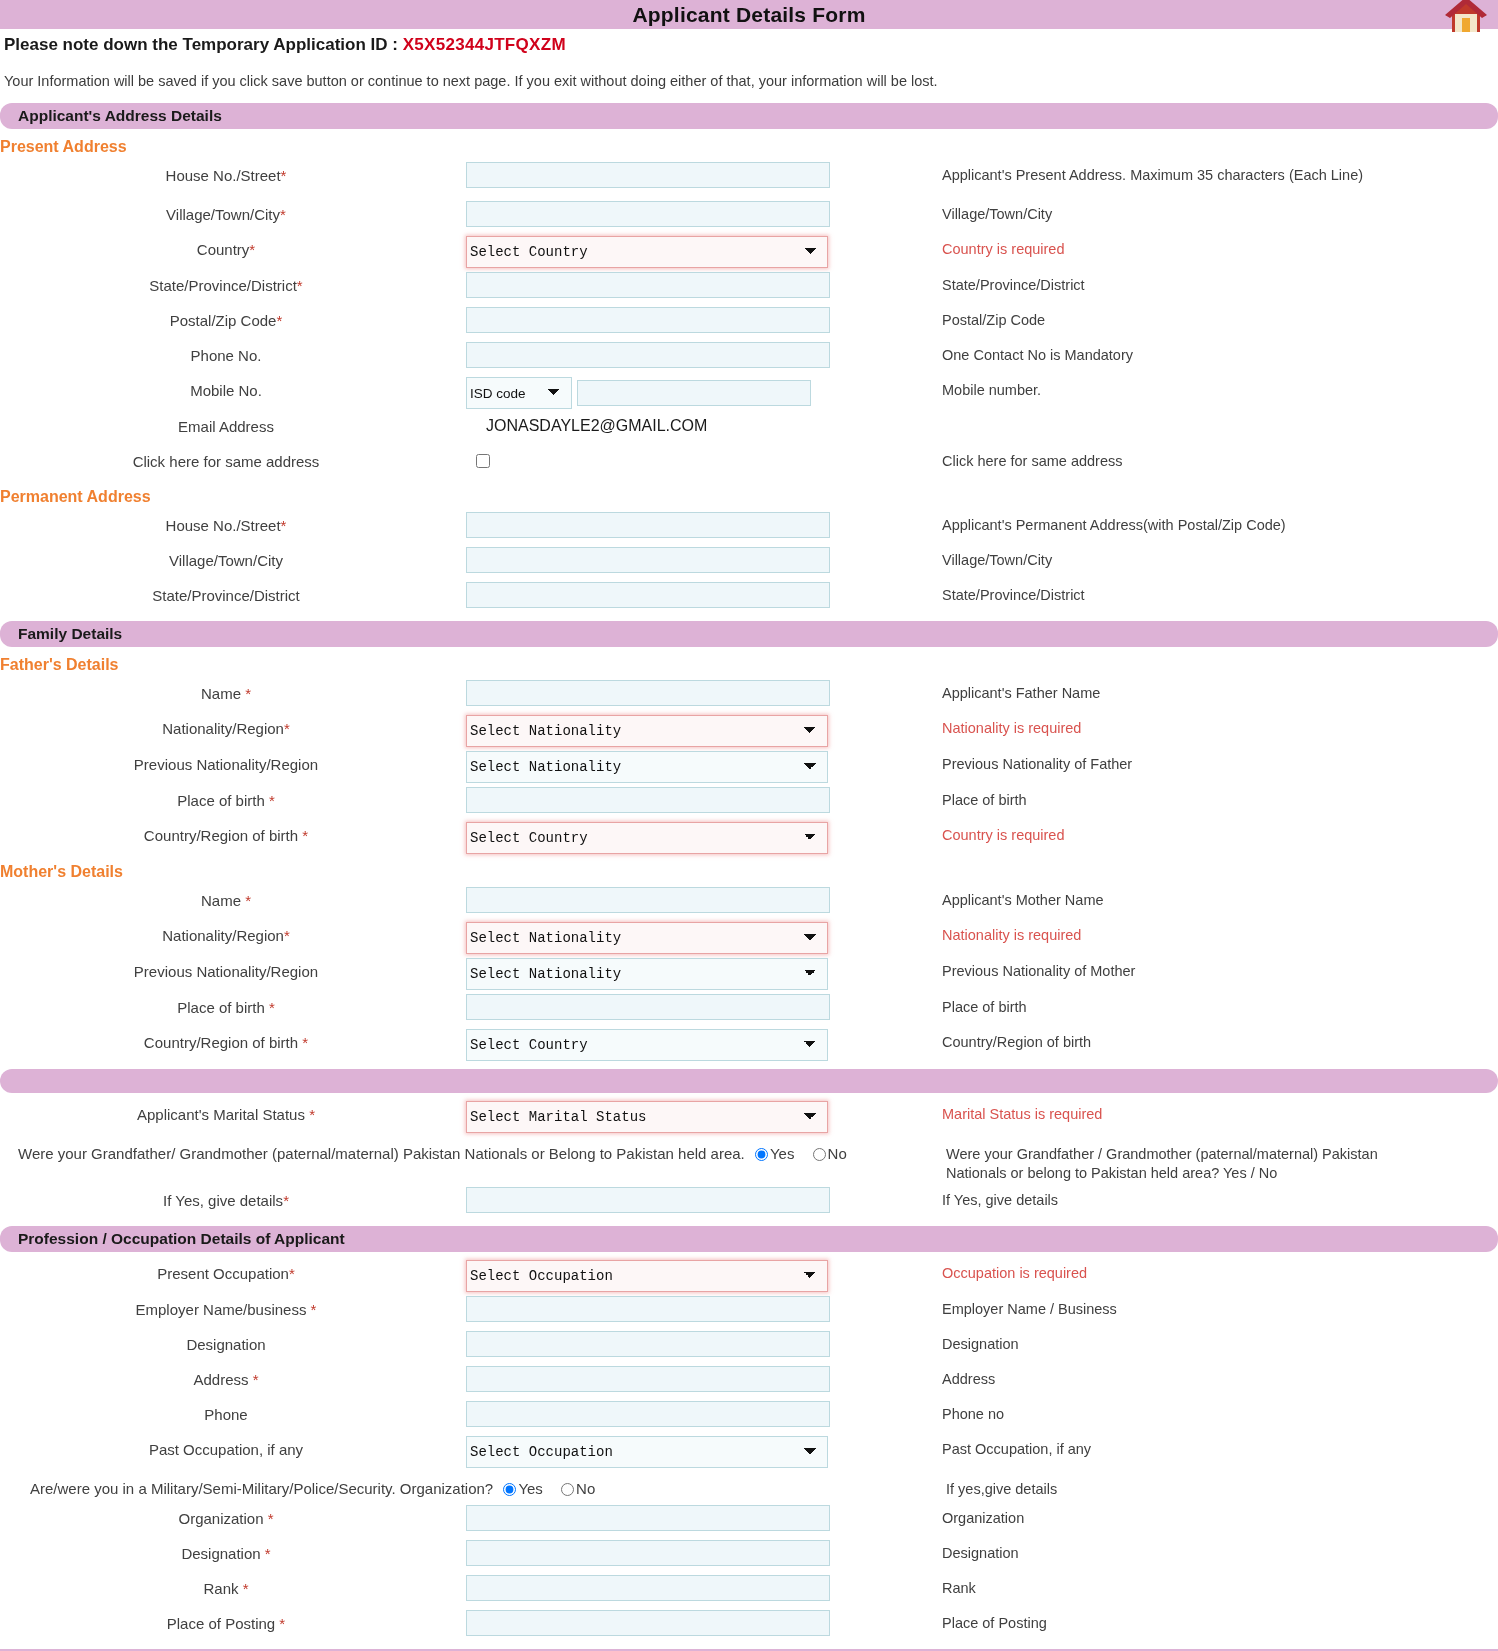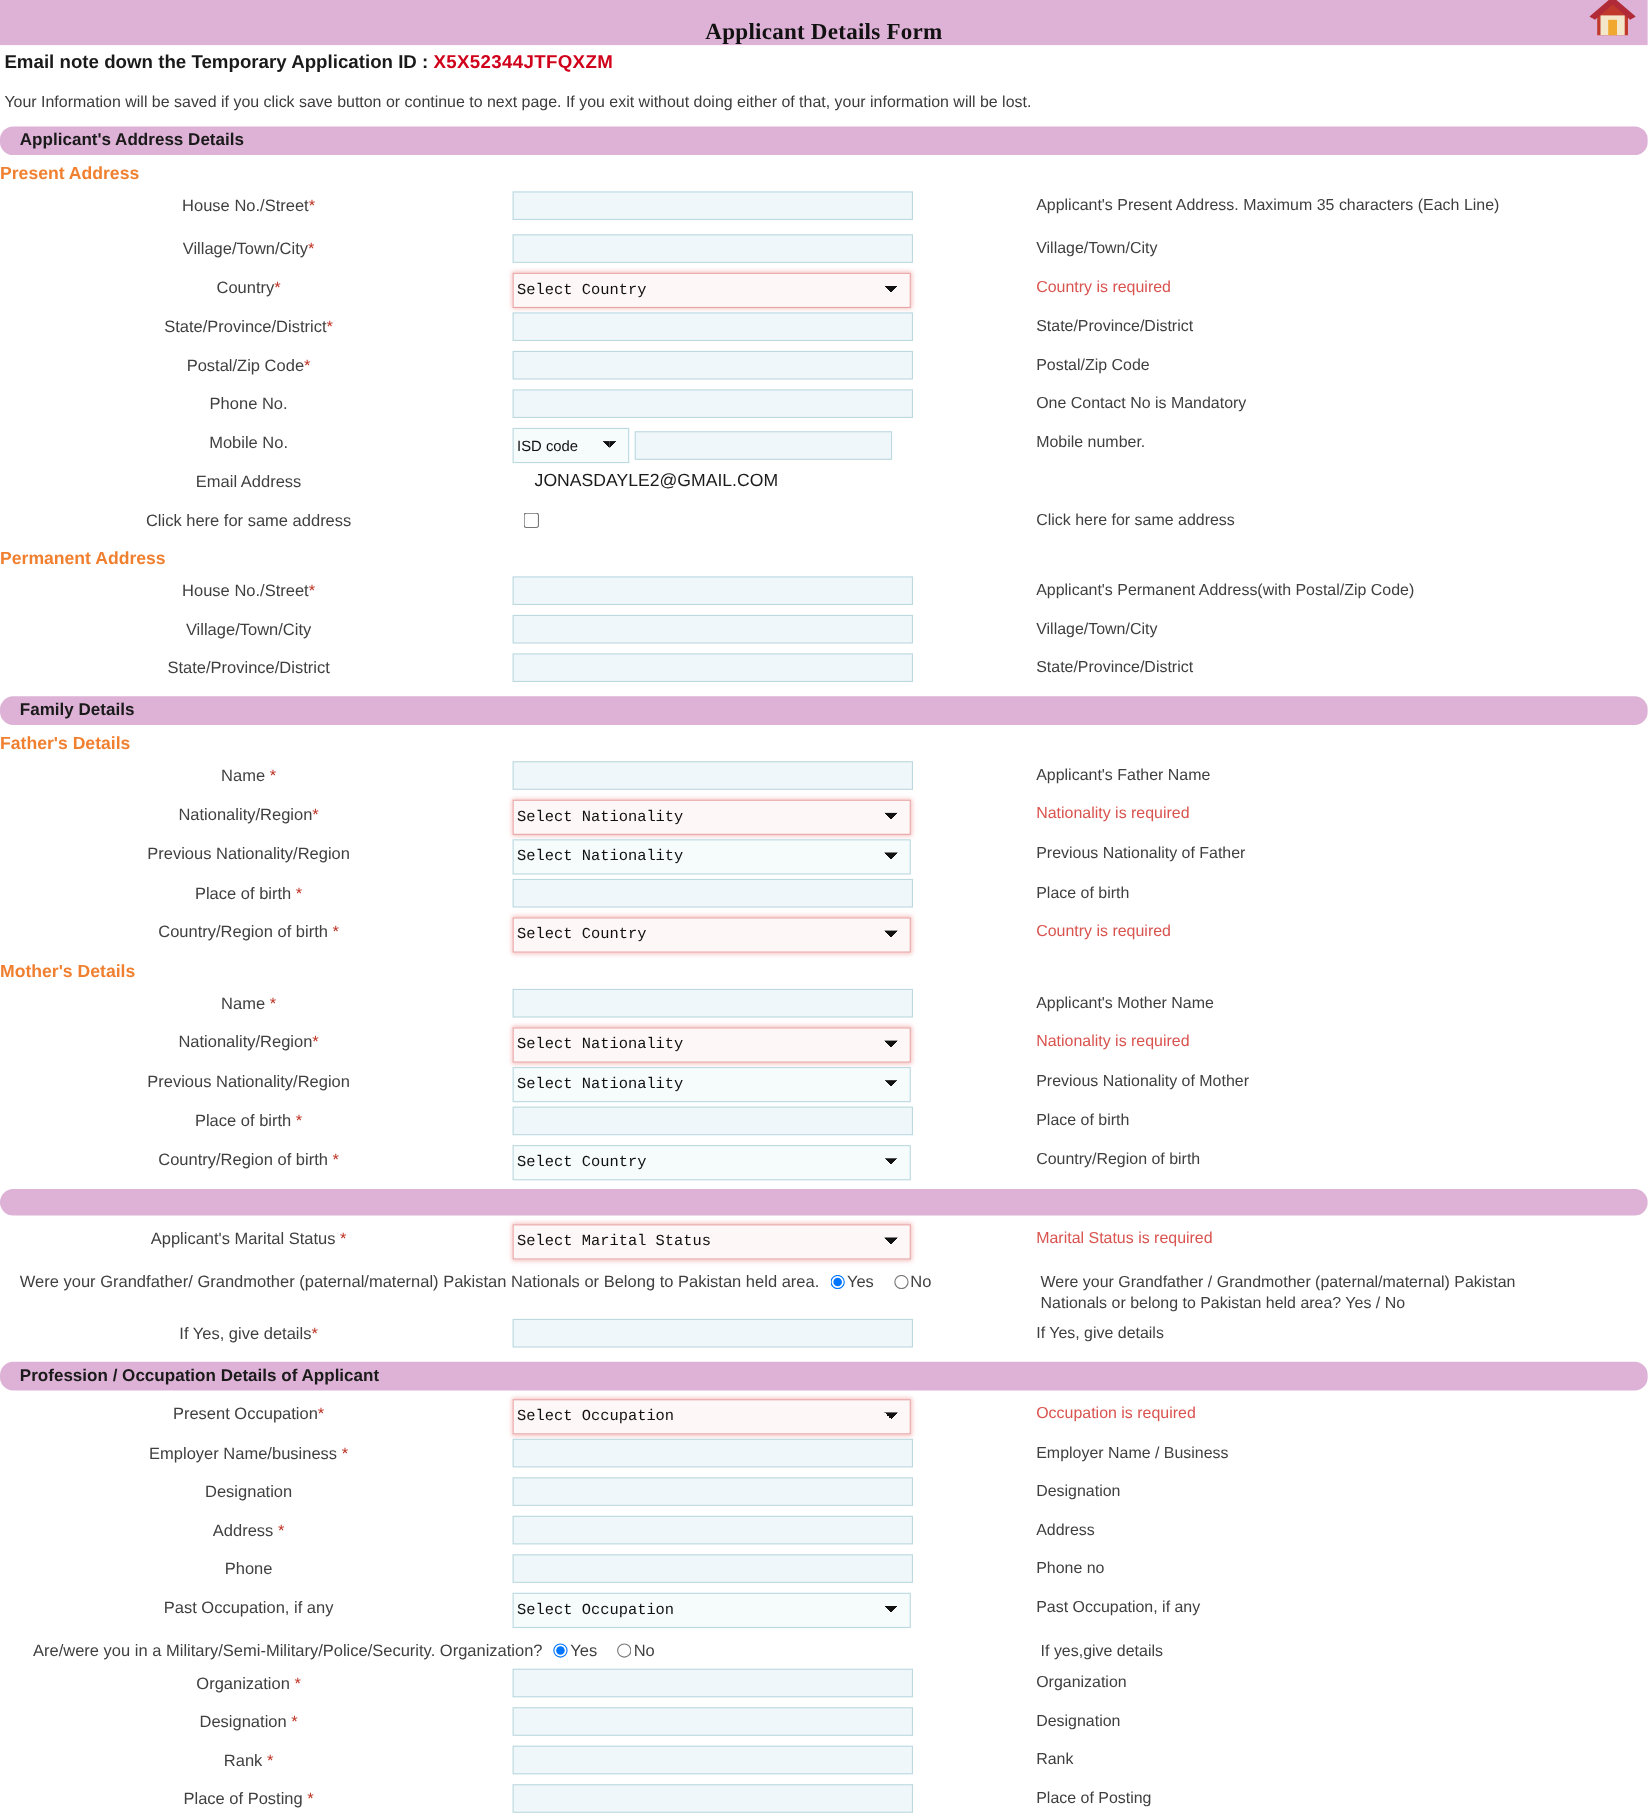--- a/index.html
+++ b/index.html
@@ -15,26 +15,25 @@
   }
   .page {
     width: 1498px;
     position: relative;
     background: #fff;
   }
 
   
   .title-bar {
     background: #ddb2d6;
-    height: 41px;
+    height: 29px;
     position: relative;
     display: flex;
-    align-items: flex-end;
+    align-items: center;
     justify-content: center;
-    font-family: Liberation Serif, serif;
   }
   .title-bar .title {
     font-size: 21px;
     font-weight: bold;
     color: #111;
     letter-spacing: 0.2px;
   }
   .home-icon {
     position: absolute;
     right: 10px;
@@ -249,21 +248,21 @@
       <svg width="44" height="42" viewBox="0 0 44 42">
         <polygon points="22,5 42,22 36,22 36,38 8,38 8,22 2,22" fill="#c0392b"></polygon>
         <rect x="11" y="20" width="22" height="18" fill="#f4e7c9"></rect>
         <rect x="18" y="24" width="8" height="14" fill="#f0a830"></rect>
         <polygon points="22,3 43,21 38,24 22,10 6,24 1,21" fill="#b02a37"></polygon>
       </svg>
     </span>
   </div>
 
   <div class="notice-id">
-    <span>Email note down the Temporary Application ID : </span><span class="appid">X5X52344JTFQXZM</span>
+    <span>Please note down the Temporary Application ID : </span><span class="appid">X5X52344JTFQXZM</span>
   </div>
   <div class="notice-save">Your Information will be saved if you click save button or continue to next page. If you exit without doing either of that, your information will be lost.</div>
 
   <div class="section-bar">Applicant's Address Details</div>
 
   <div class="sub-header">Present Address</div>
 
   <div class="row">
     <div class="lbl"><span>House No./Street</span><span class="req">*</span></div>
     <div class="ctrl"><input class="txt" type="text" style=""></div>

